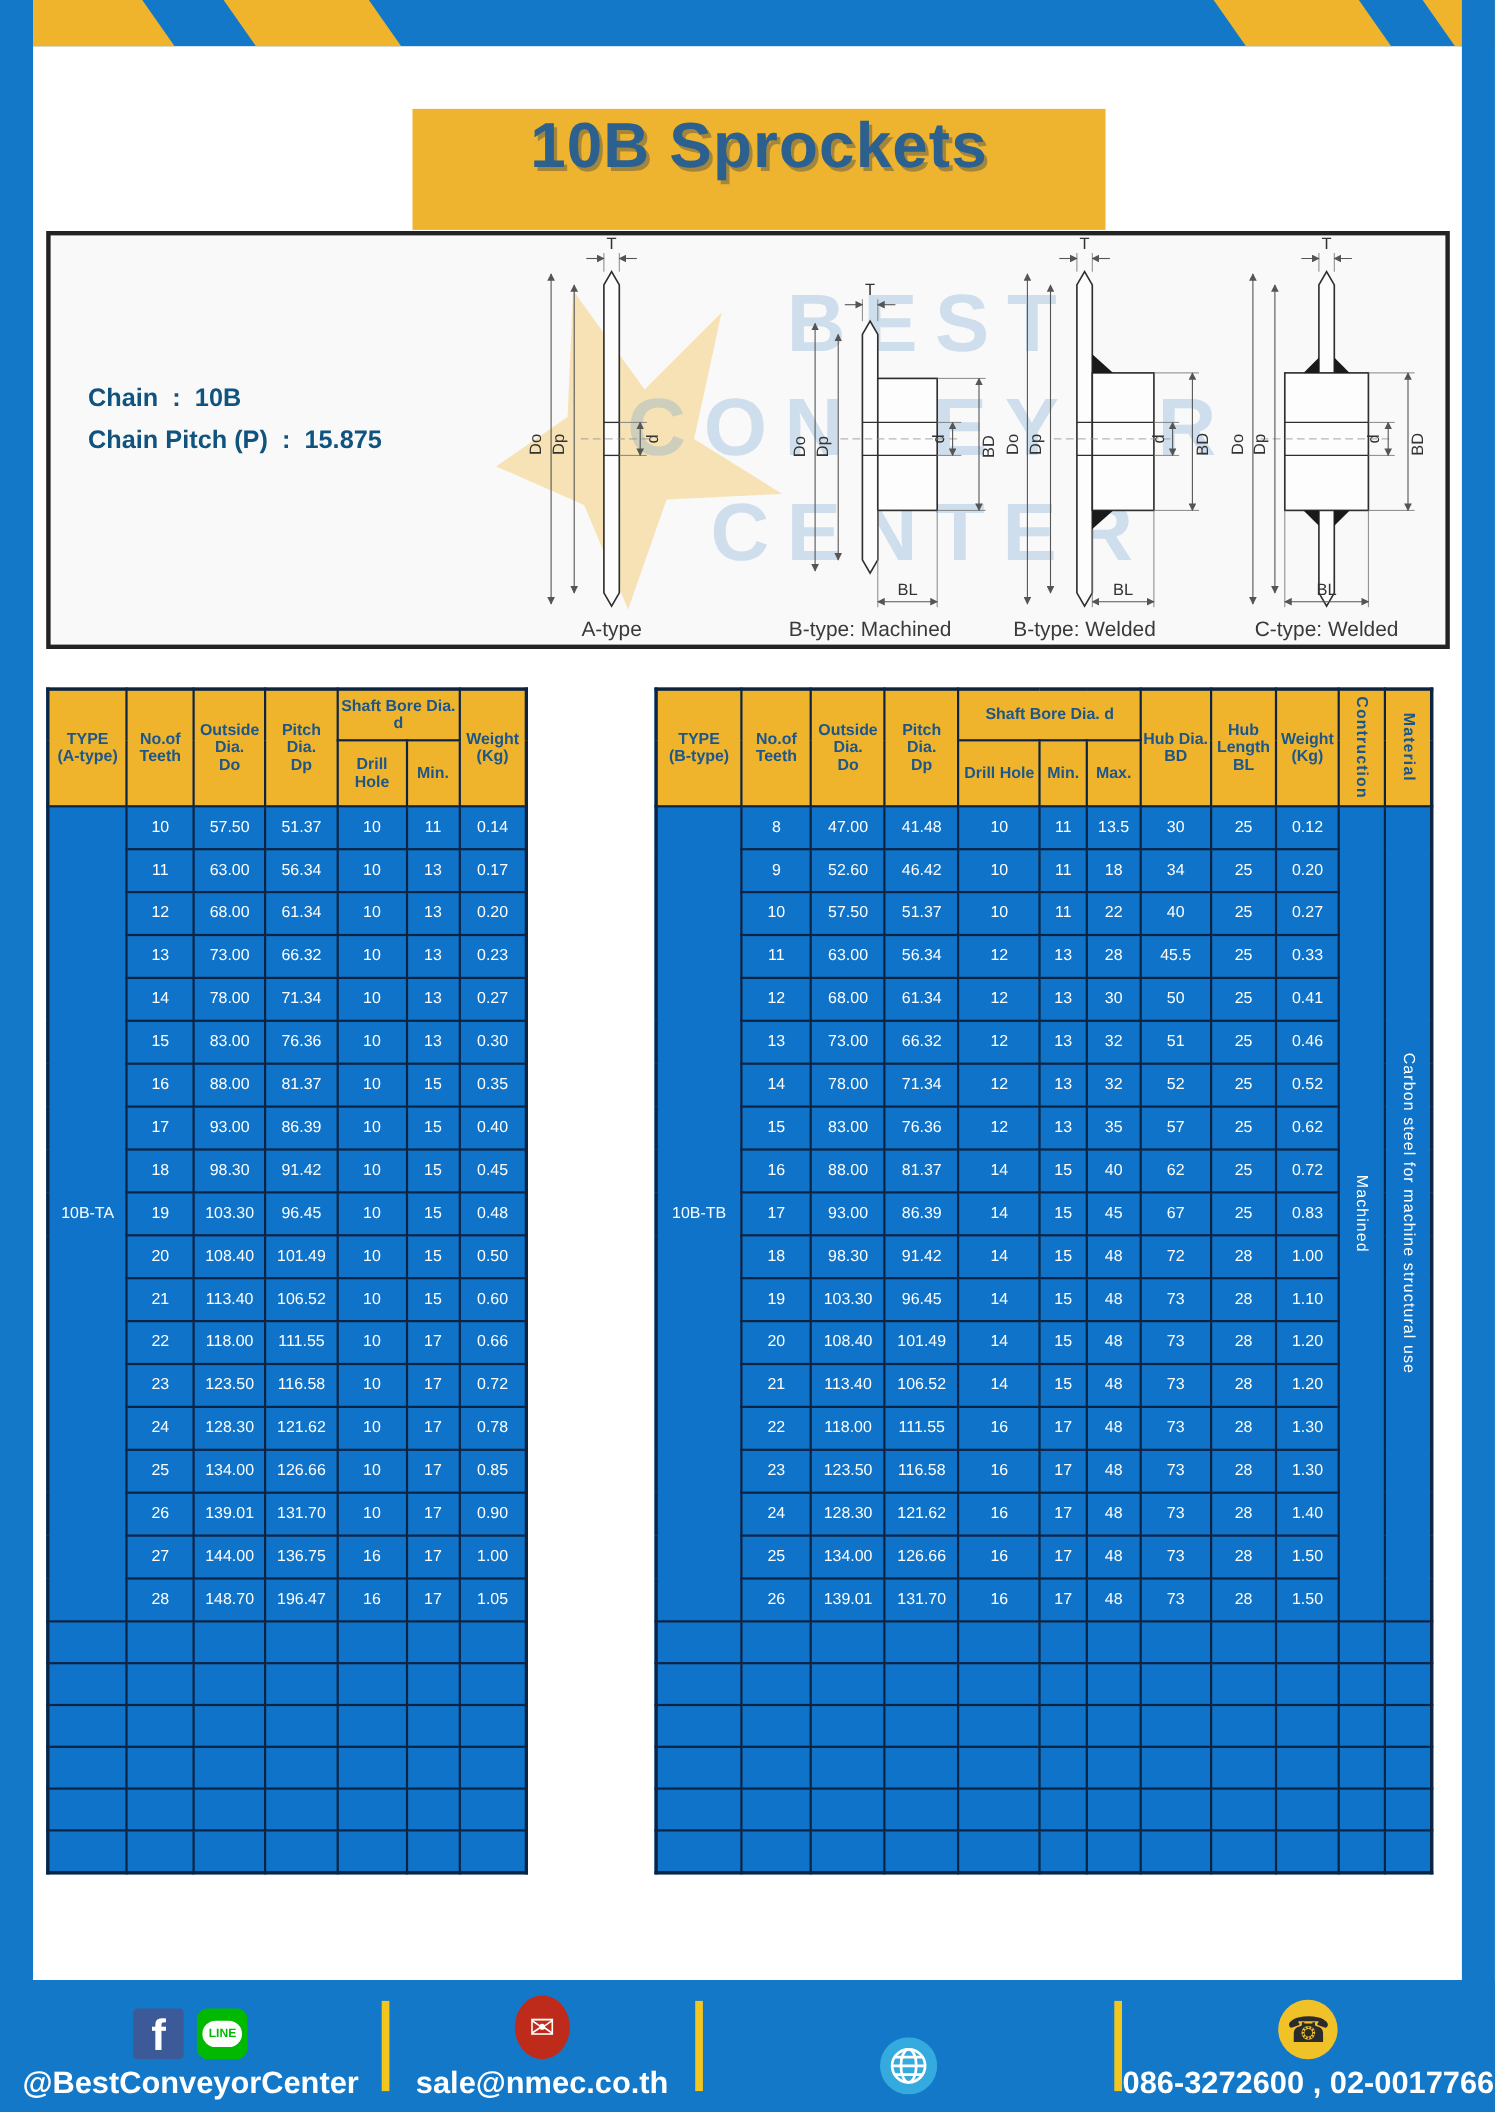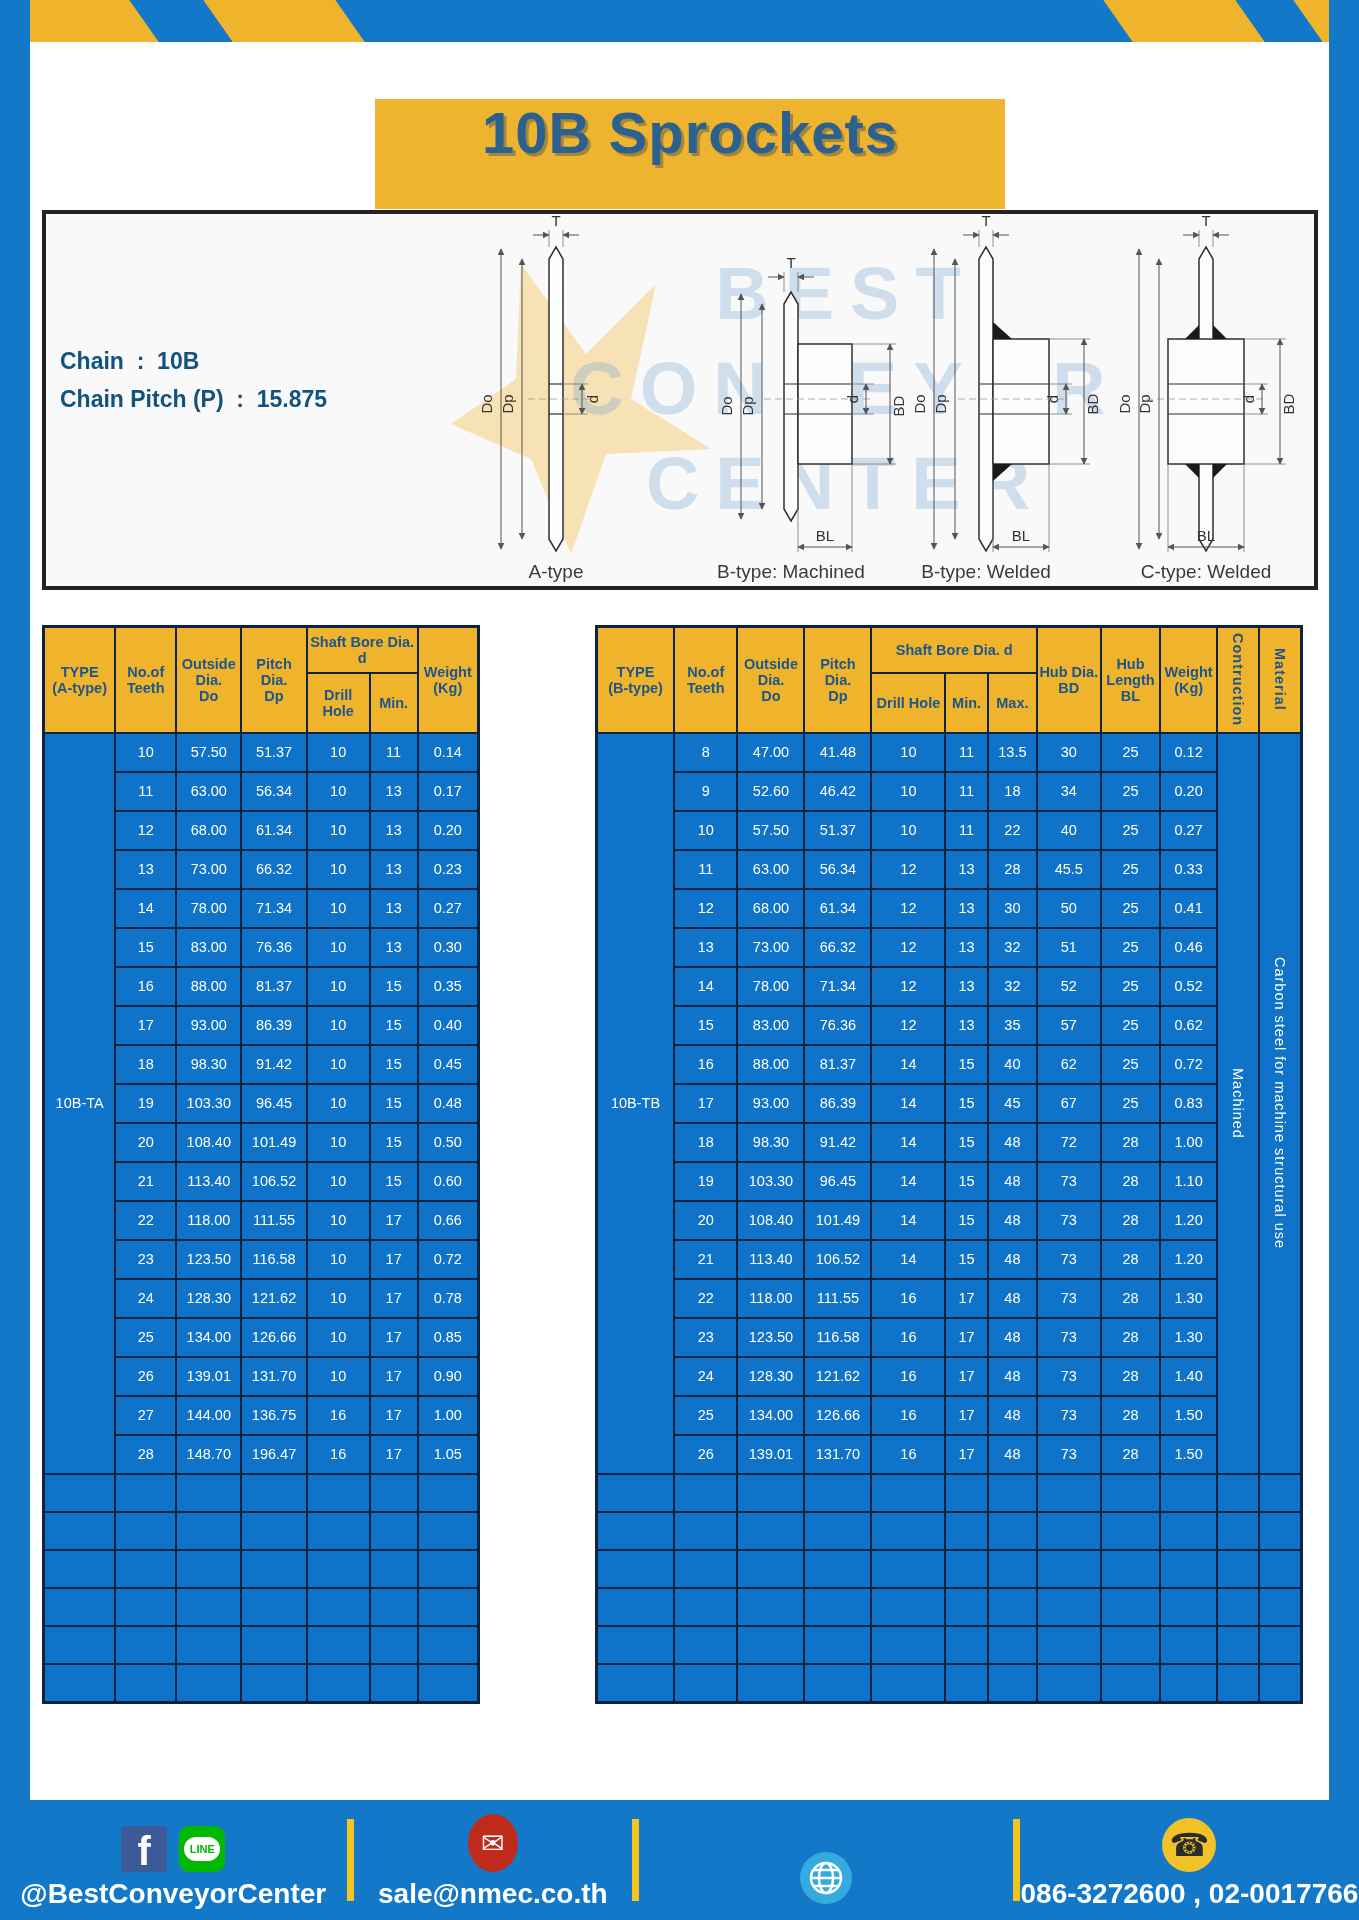--- a/index.html
+++ b/index.html
@@ -11,21 +11,21 @@
   .frame-left{position:absolute;left:0;top:0;width:30px;height:1920px;background:#1478c8;}
   .frame-right{position:absolute;right:0;top:0;width:30px;height:1920px;background:#1478c8;}
   
   .title-banner{position:absolute;left:375px;top:55px;width:630px;height:110px;background:#eeb42f;
                 display:flex;align-items:flex-start;justify-content:center;margin-top:44px;}
   .title-text{font-size:58px;font-weight:bold;color:#2b608f;letter-spacing:1px;
               text-shadow:3px 3px 0 rgba(24,49,76,.35);}
   
   .diagram-box{position:absolute;left:42px;top:210px;width:1276px;height:380px;background:#f9f9f9;
                border:4px solid #232323;box-sizing:border-box;}
-  .specs{position:absolute;left:14px;top:128px;z-index:3;}
+  .specs{position:absolute;left:34px;top:128px;z-index:3;}
   .spec-line{font-size:23px;font-weight:bold;color:#11537f;line-height:38px;white-space:pre;}
   .diagram-svg{position:absolute;left:0;top:0;width:1268px;height:372px;}
   .wm{font-size:74px;font-weight:bold;letter-spacing:16px;fill:rgba(110,160,205,0.30);text-anchor:middle;}
   .plate{fill:#fdfdfd;stroke:#2f2f2f;stroke-width:1.5;}
   .bore{stroke:#2f2f2f;stroke-width:1.2;}
   .weld{fill:#1a1a1a;}
   .dl{stroke:#555;stroke-width:1;}
   .el{stroke:#777;stroke-width:0.8;}
   .cl{stroke:#999;stroke-width:0.8;stroke-dasharray:7 4;}
   .dim{font-size:15px;fill:#333;text-anchor:middle;}

